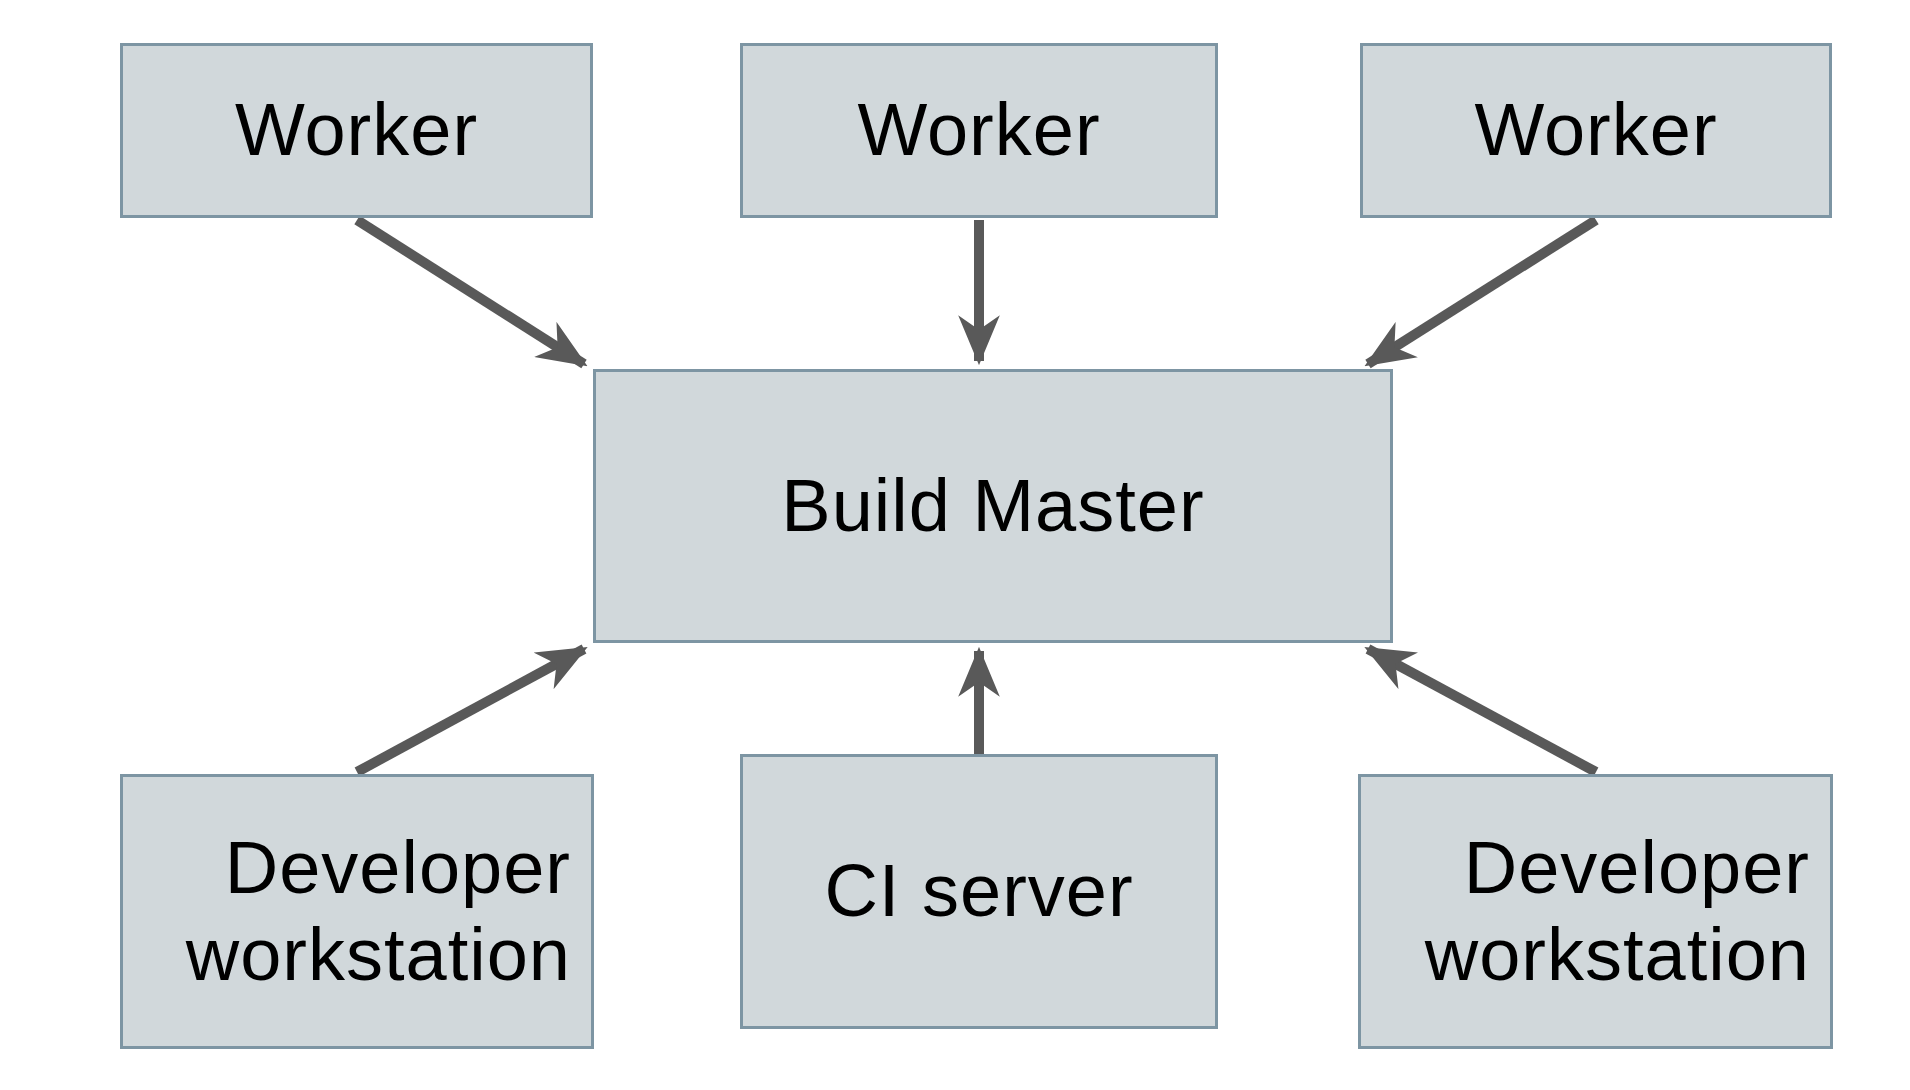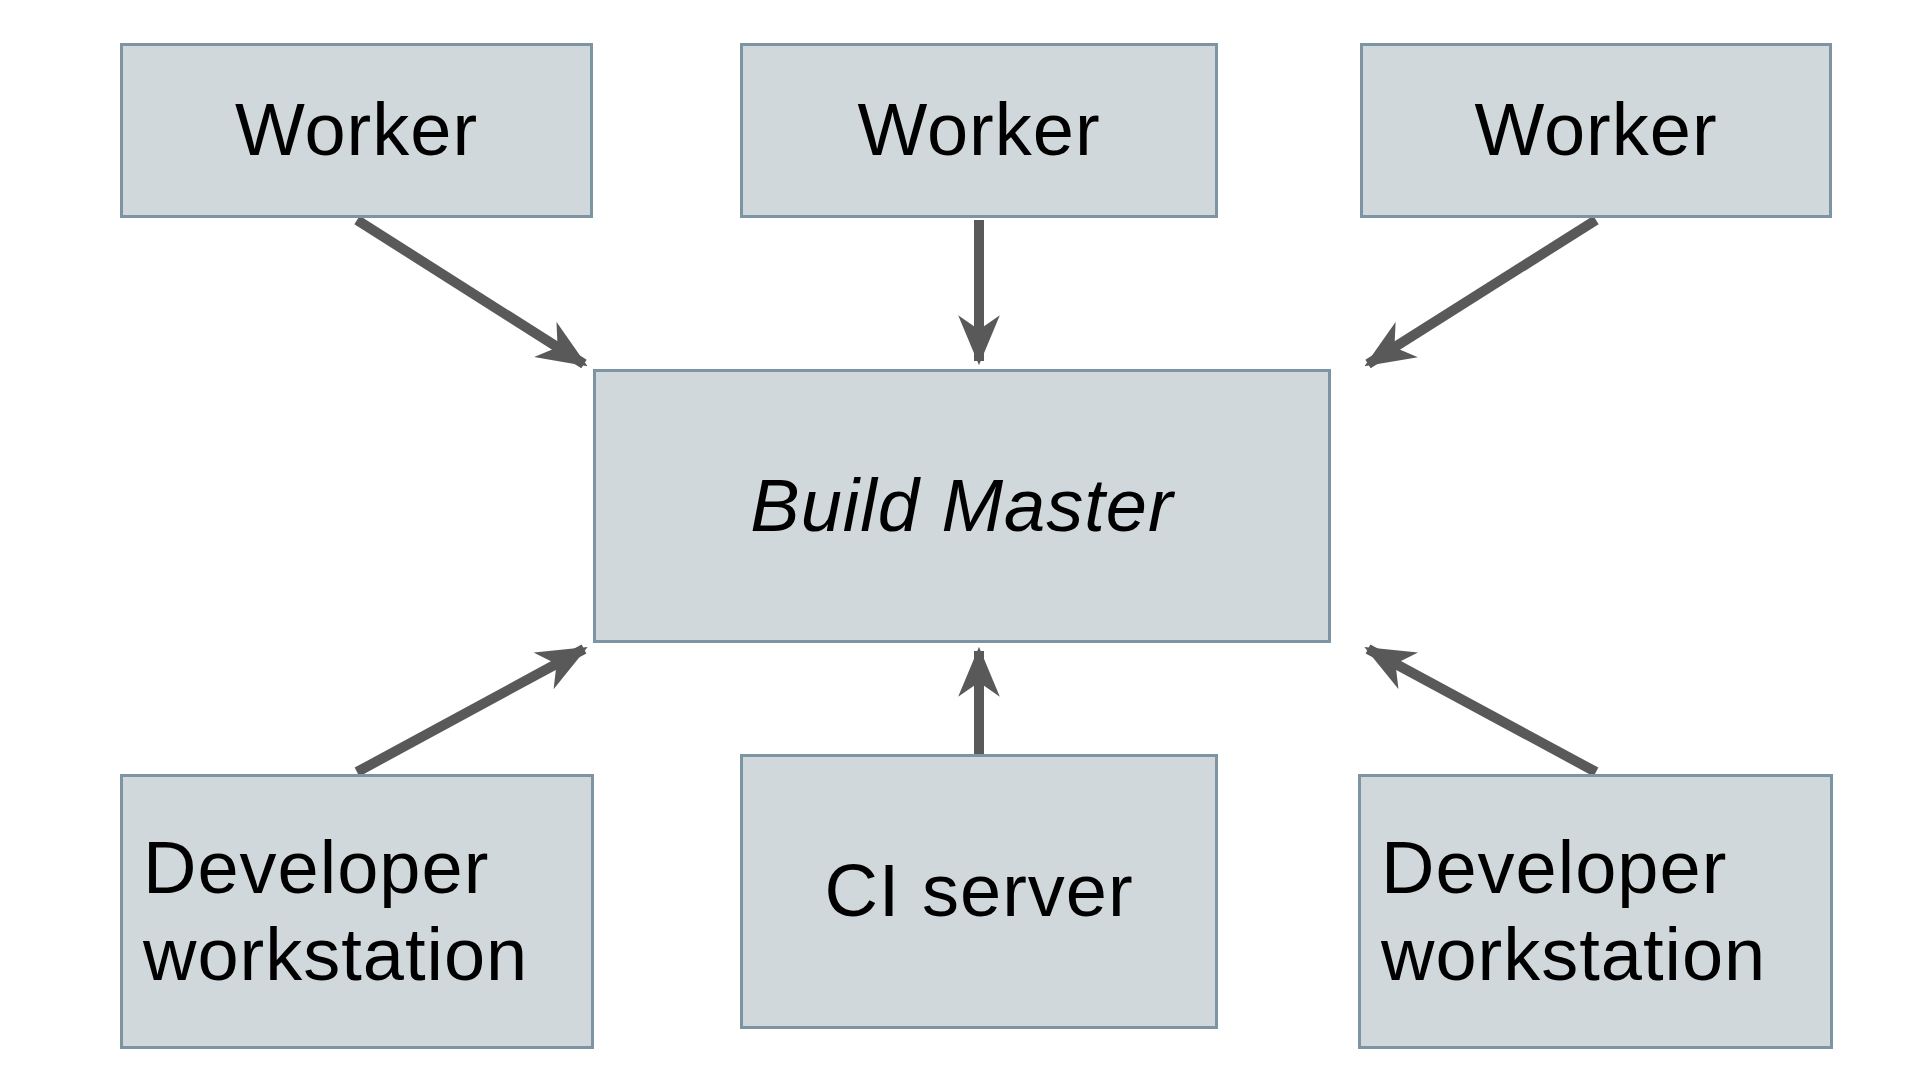--- a/index.html
+++ b/index.html
@@ -24,34 +24,34 @@
     pointer-events: none;
   }
   .node {
     position: absolute;
     box-sizing: border-box;
     background: #d1d8db;
     border: 3px solid #7d95a3;
     display: flex;
     align-items: center;
     justify-content: center;
-    text-align: left;
+    text-align: right;
   }
   .node-label {
     color: #000000;
     font-size: 74px;
     line-height: 1.17;
     letter-spacing: 1px;
     padding: 0 20px;
   }
   
   .worker-1        { left: 120px;  top: 43px;  width: 473px; height: 175px; }
   .worker-2        { left: 740px;  top: 43px;  width: 478px; height: 175px; }
   .worker-3        { left: 1360px; top: 43px;  width: 472px; height: 175px; }
-  .build-master    { left: 593px;  top: 369px; width: 738px; height: 274px; font-style: italic; }
+  .build-master    { left: 593px;  top: 369px; width: 800px; height: 274px; }
   .dev-1           { left: 120px;  top: 774px; width: 474px; height: 275px; }
   .ci-server       { left: 740px;  top: 754px; width: 478px; height: 275px; }
   .dev-2           { left: 1358px; top: 774px; width: 475px; height: 275px; }
 </style>
 </head>
 <body>
 
 <div class="canvas">
 
   <svg class="arrow-layer" viewBox="0 0 1910 1090" width="1910" height="1090" xmlns="http://www.w3.org/2000/svg">

